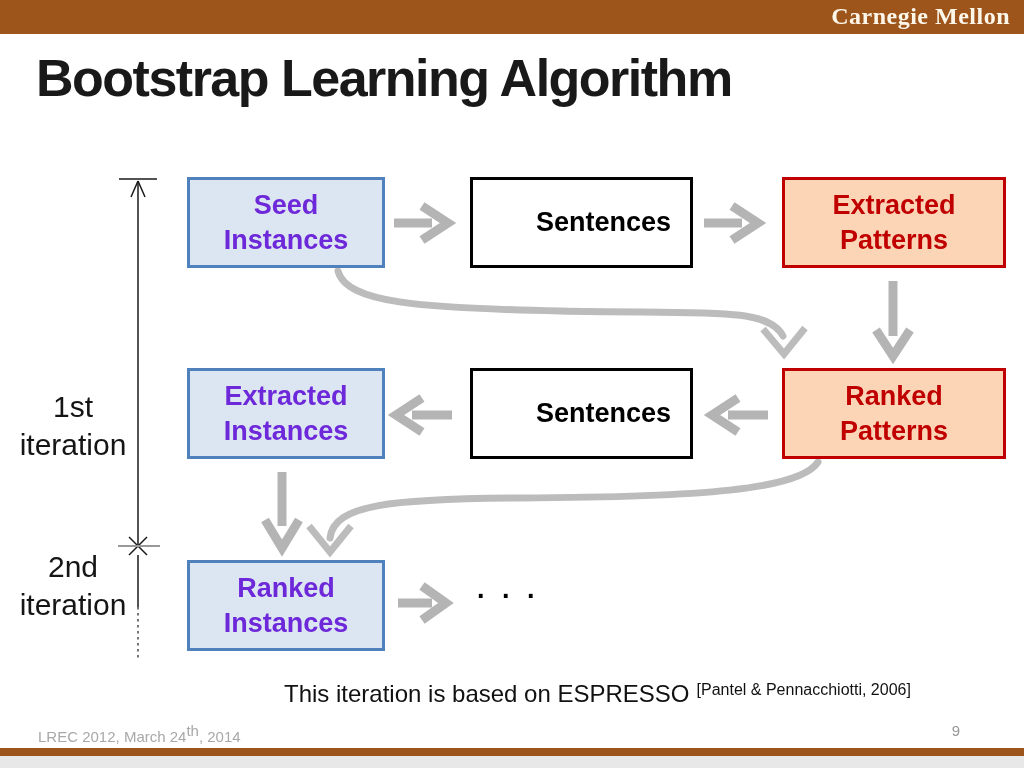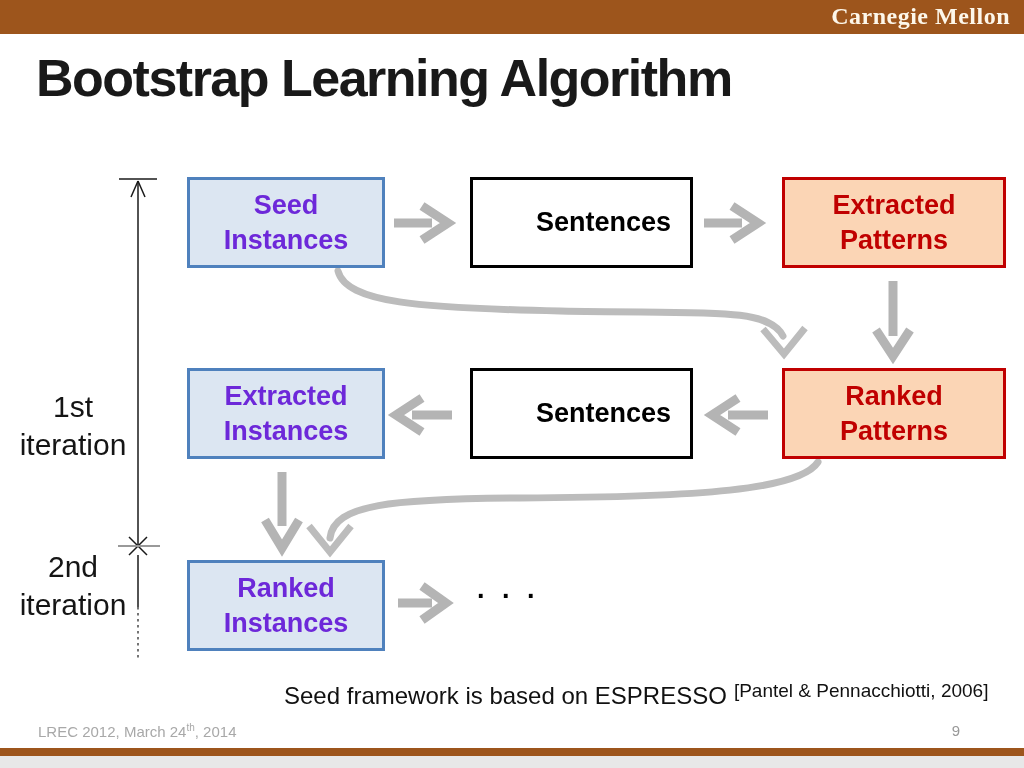--- a/index.html
+++ b/index.html
@@ -38,23 +38,23 @@
     position:absolute;left:8px;width:130px;text-align:center;font-size:30px;line-height:38px;
     color:#151515;white-space:pre-line;
   }
   #iter1{top:352px;margin-top:36px;}
   #iter2{top:548px;}
   .dots{
     position:absolute;left:477px;top:574px;font-size:27px;font-weight:bold;color:#000;
     letter-spacing:5px;white-space:nowrap;
   }
   .footnote{position:absolute;left:284px;top:680px;font-size:24px;color:#111;white-space:nowrap;}
-  .footnote .citation{font-size:19px;vertical-align:7px;margin-left:7px;}
+  .footnote .citation{font-size:16px;vertical-align:7px;margin-left:7px;}
   .footer-date{position:absolute;left:38px;top:722px;font-size:15px;color:#a8a8a8;}
-  .footer-date sup{font-size:10px;}
+  .footer-date sup{font-size:15px;}
   .footer-page{position:absolute;right:64px;top:722px;font-size:15px;color:#989898;}
   svg.layer{position:absolute;left:0;top:0;pointer-events:none;}
 </style>
 </head>
 <body>
 
 <div class="slide">
 
   <svg class="layer" width="1024" height="768" viewBox="0 0 1024 768">
 
@@ -130,19 +130,19 @@
   <div class="box blue" id="box-extinst">Extracted
 Instances</div>
   <div class="box white" id="box-sent2">Sentences</div>
   <div class="box orange" id="box-rankpat">Ranked
 Patterns</div>
   <div class="box blue" id="box-rankinst">Ranked
 Instances</div>
 
   <div class="dots">. . .</div>
 
-  <div class="footnote"><span>Seed framework is based on ESPRESSO</span><span class="citation">[Pantel &amp; Pennacchiotti, 2006]</span></div>
+  <div class="footnote"><span>This iteration is based on ESPRESSO</span><span class="citation">[Pantel &amp; Pennacchiotti, 2006]</span></div>
 
   <div class="footer-date"><span>LREC 2012, March 24</span><sup>th</sup><span>, 2014</span></div>
   <div class="footer-page">9</div>
 
   <div class="bottom-bar"></div>
 </div>
 
 </body></html>

